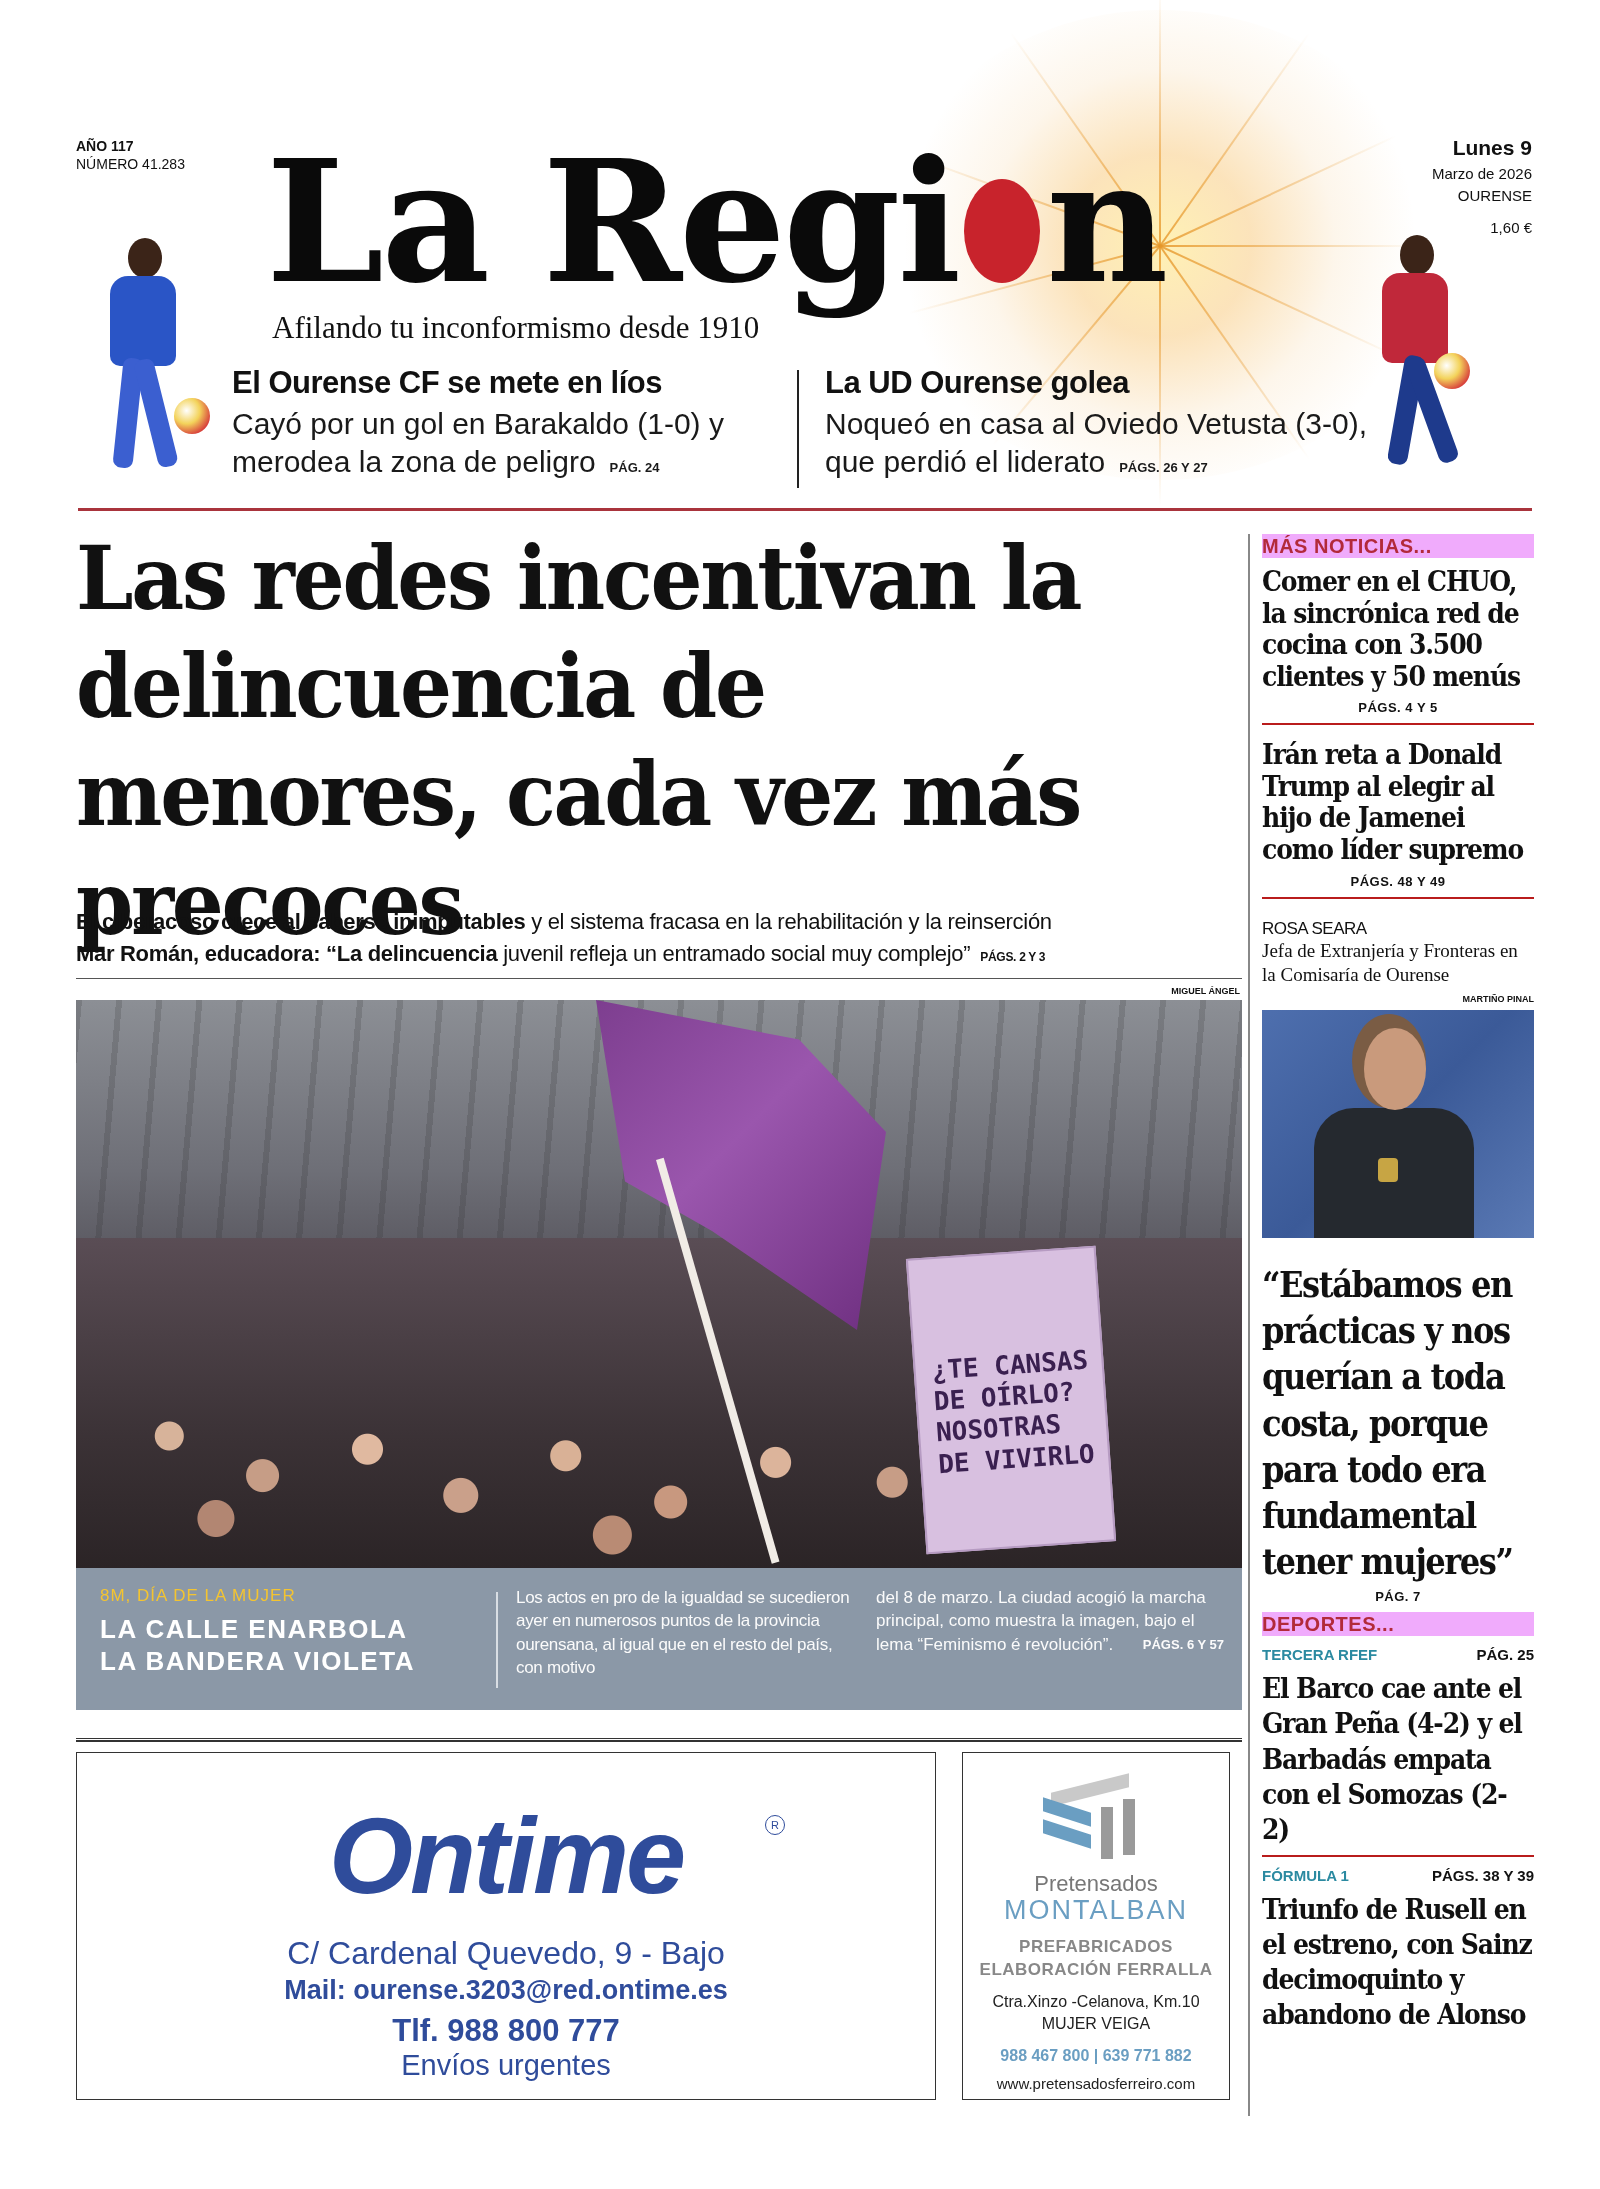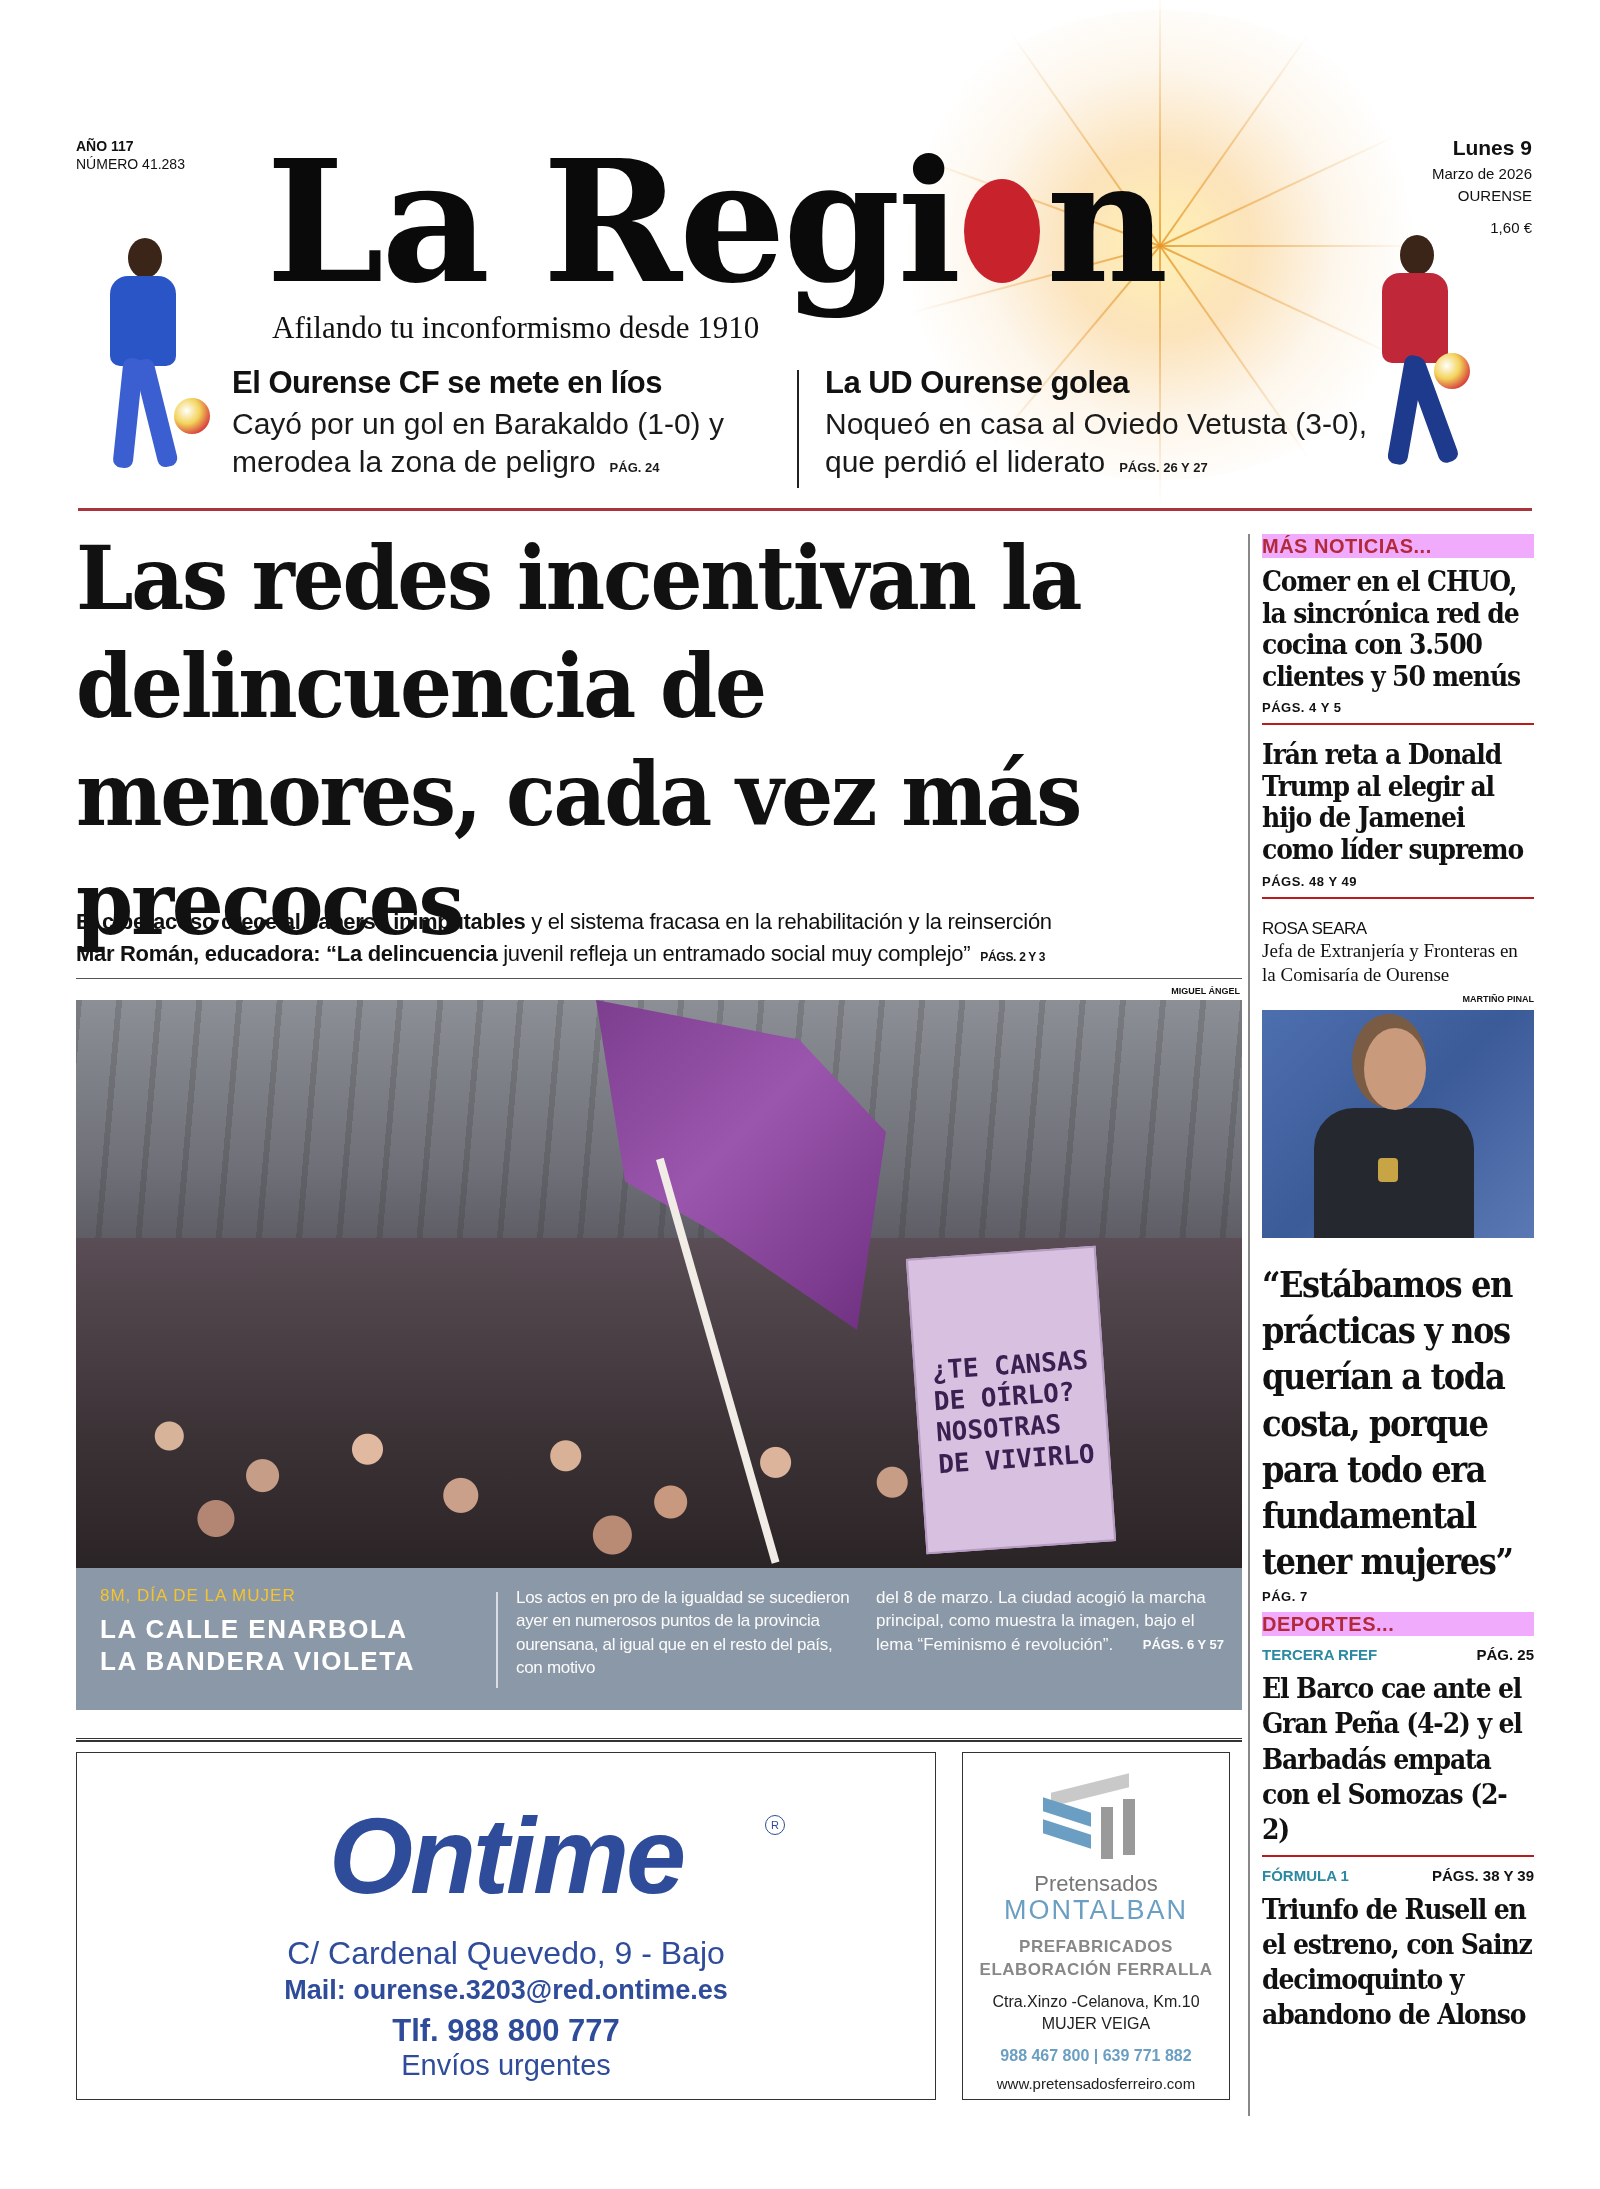--- a/index.html
+++ b/index.html
@@ -110,21 +110,21 @@
   .mont-l4 { top: 262px; font-size: 16px; color: #222; }
   .mont-l5 { top: 294px; font-size: 16px; font-weight: bold; color: #6a9ec2; }
   .mont-l6 { top: 322px; font-size: 15px; color: #222; }
 
   
   .side-border { left: 1248px; top: 534px; width: 2px; height: 1582px; background: #888; }
   .sidebar { left: 1262px; top: 534px; width: 272px; }
   .section-label { width: 272px; height: 24px; background: #f0abfc; color: #b22a3a; font-weight: bold; font-size: 20px; line-height: 24px; letter-spacing: 0.5px; }
   .side-item { border-bottom: 2px solid #b91c1c; padding: 8px 0 8px 0; }
   .side-hl { font-family: "DejaVu Serif", serif; font-weight: bold; font-size: 27px; line-height: 1.17; letter-spacing: -1.2px; transform: scaleX(0.93); transform-origin: left top; width: 290px; }
-  .side-pag { text-align: left; font-size: 13px; font-weight: bold; margin-top: 8px; letter-spacing: 0.5px; }
+  .side-pag { text-align: center; font-size: 13px; font-weight: bold; margin-top: 8px; letter-spacing: 0.5px; }
   .profile-name { font-size: 17px; margin-top: 20px; letter-spacing: -0.5px; }
   .profile-role { font-family: "Liberation Serif", serif; font-size: 19px; line-height: 1.3; }
   .profile-credit { text-align: right; font-size: 9px; font-weight: bold; margin-top: 6px; }
   .profile-photo { width: 272px; height: 228px; margin-top: 6px; position: relative; background: linear-gradient(135deg, #4e6fae 0%, #3b5a98 50%, #5a79b4 100%); overflow: hidden; }
   .pp-head { position: absolute; left: 102px; top: 18px; width: 62px; height: 82px; border-radius: 50%; background: #c99a7c; box-shadow: -6px -8px 0 6px #7a5c44; }
   .pp-body { position: absolute; left: 52px; top: 98px; width: 160px; height: 140px; background: #25292f; border-radius: 40px 40px 0 0; }
   .pp-badge { position: absolute; left: 116px; top: 148px; width: 20px; height: 24px; background: #c7a544; border-radius: 4px; }
   .quote-hl { font-family: "DejaVu Serif", serif; font-weight: bold; font-size: 35px; line-height: 1.32; letter-spacing: -1.6px; margin-top: 24px; transform: scaleX(0.92); transform-origin: left top; width: 300px; }
   .sport-kicker { display: flex; justify-content: space-between; margin-top: 10px; font-size: 15px; font-weight: bold; }
   .sport-kicker .k { color: #2b8aa1; }

